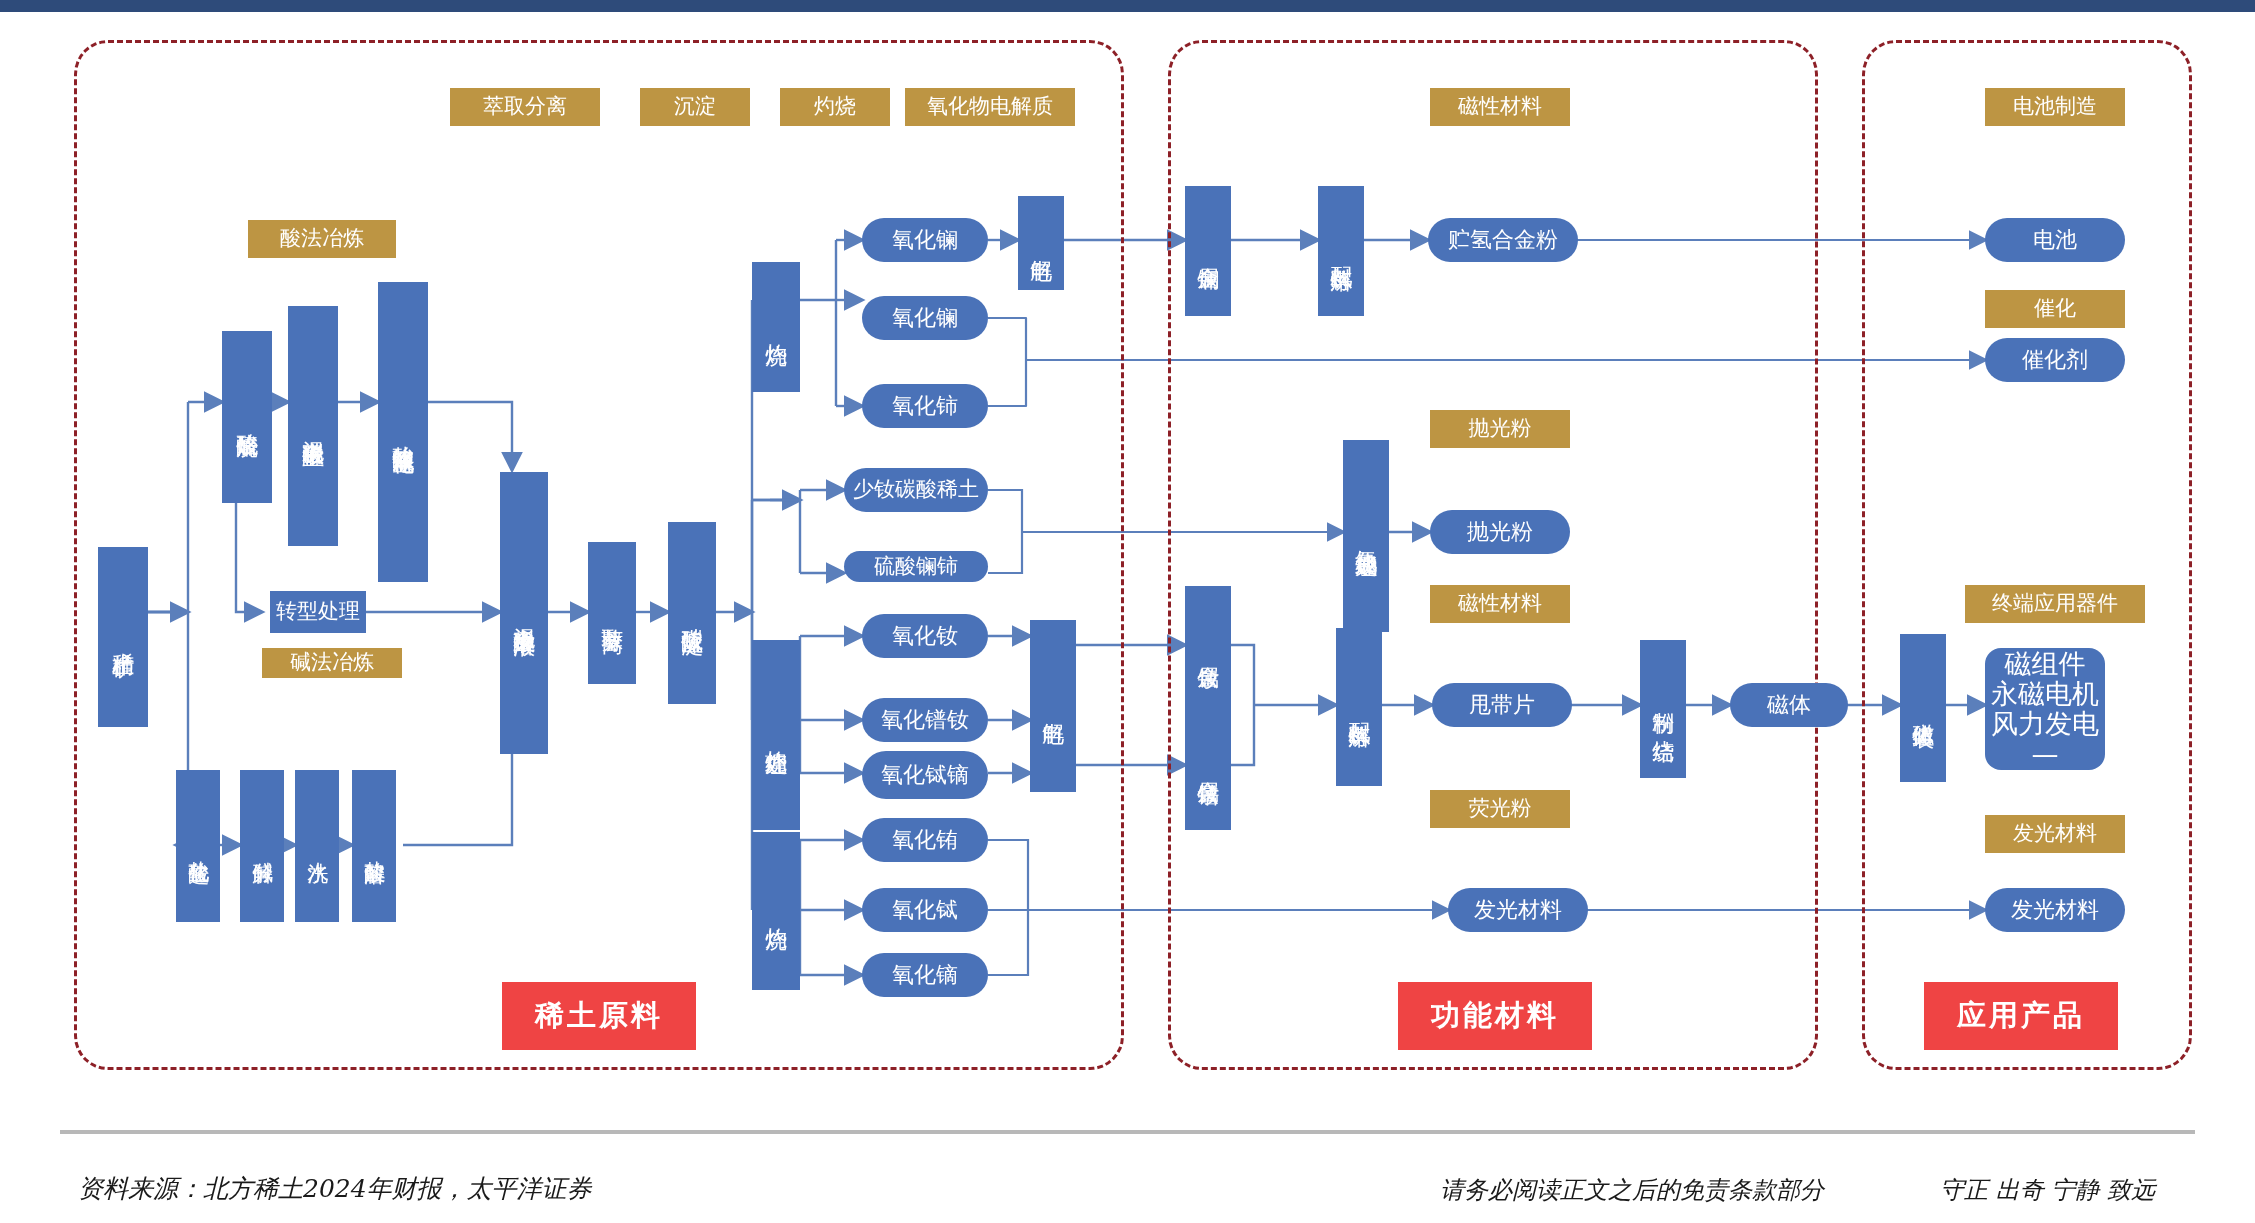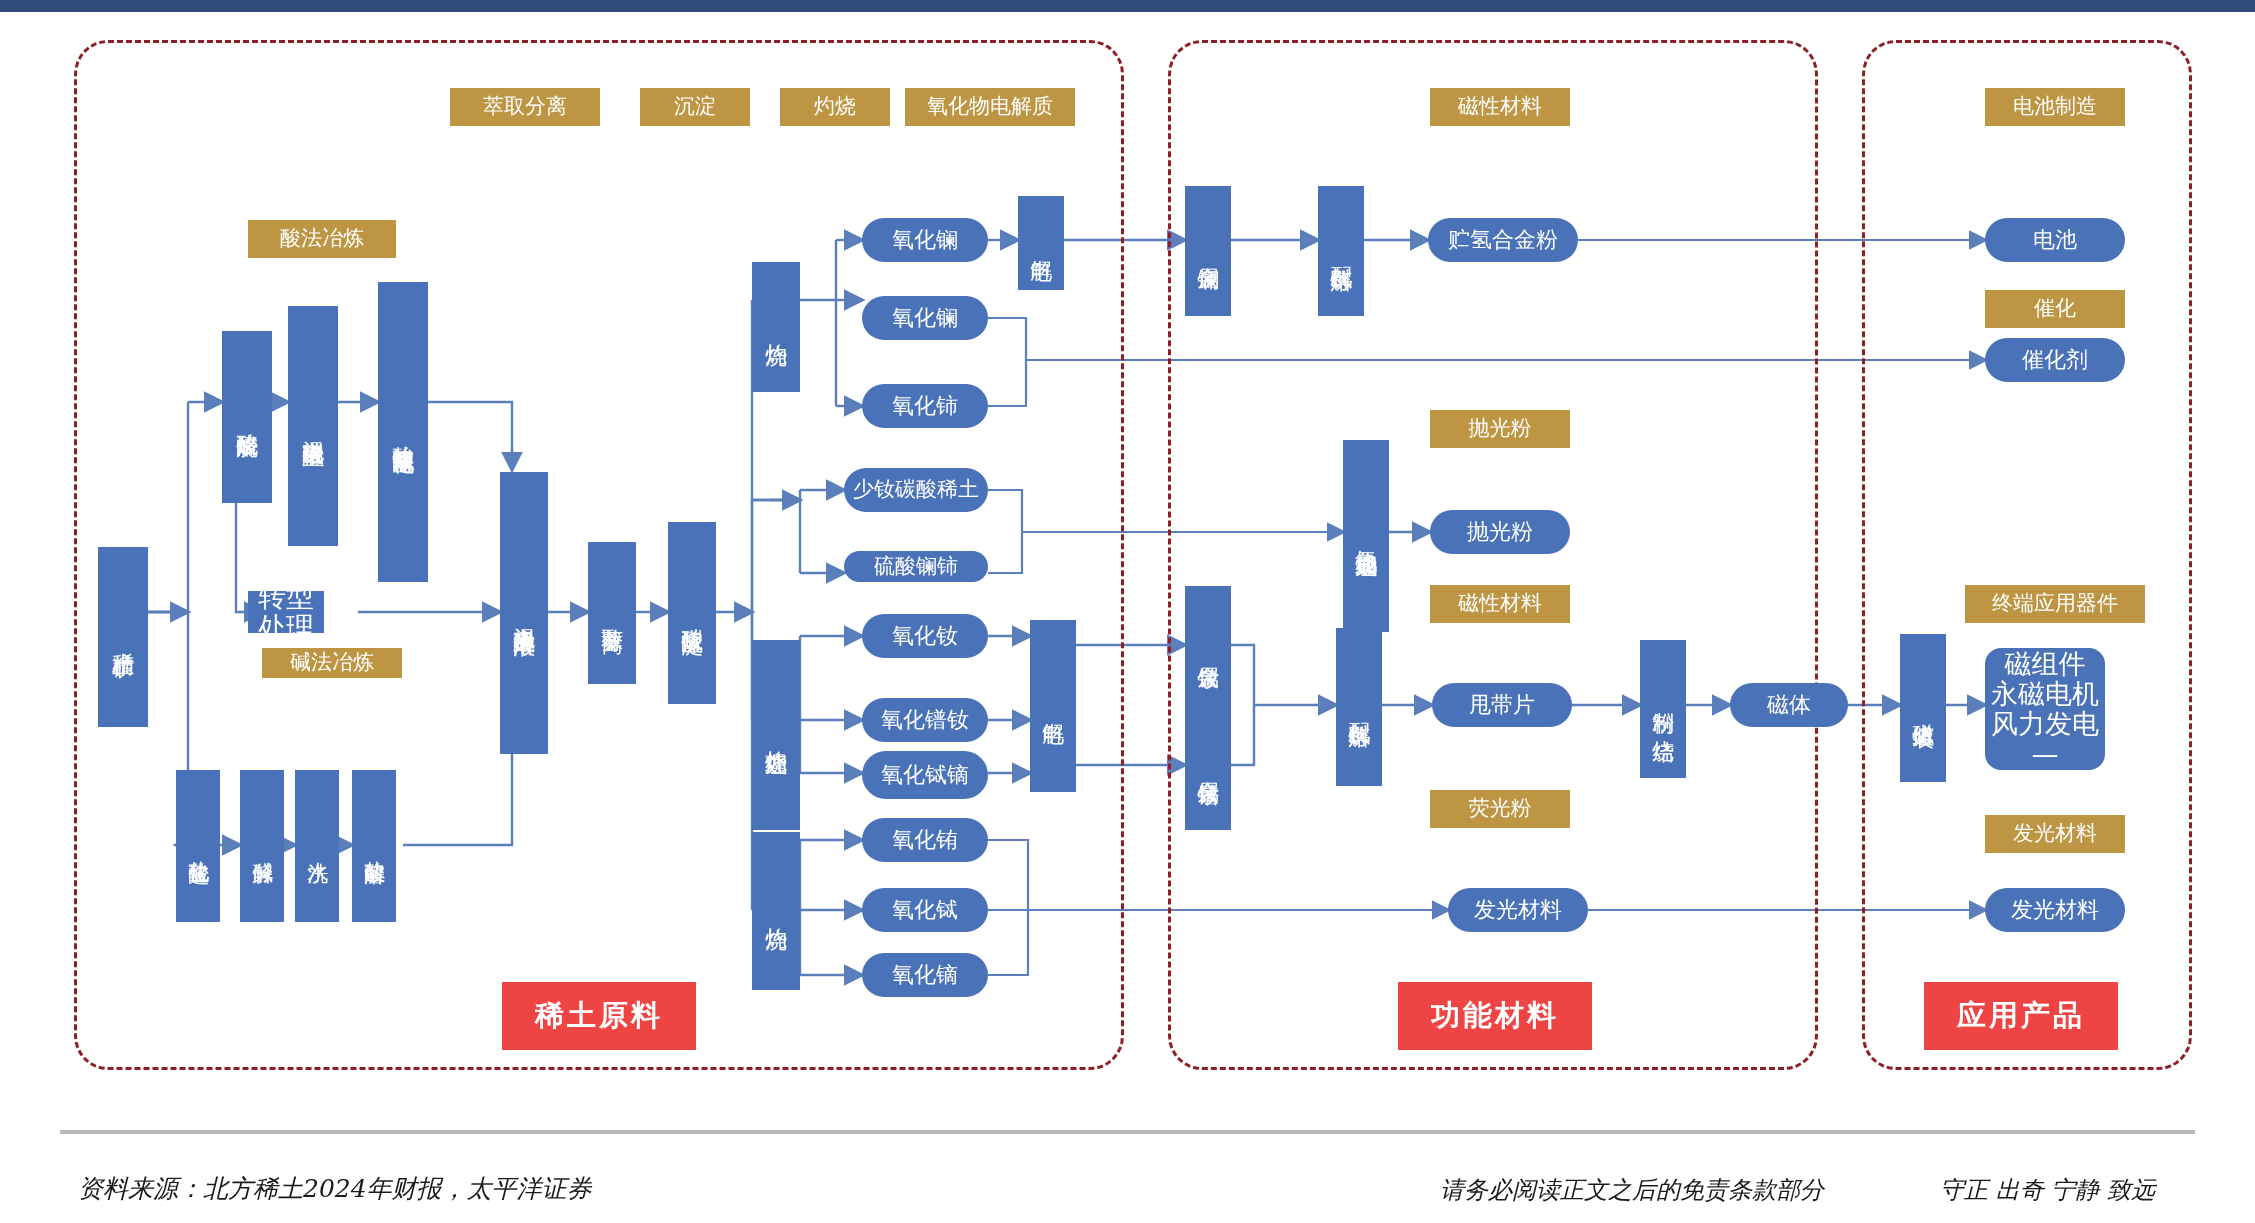--- a/index.html
+++ b/index.html
@@ -238,21 +238,21 @@
   <div class="node gold" style="left:1985px;top:815px;width:140px;height:38px;font-size:21px;">发光材料</div>
 
   <div class="node rect vert" style="left:98px;top:547px;width:50px;height:180px;font-size:22px;">稀土精矿</div>
 
   <div class="node rect vert" style="left:222px;top:331px;width:50px;height:172px;font-size:22px;">硫酸焙烧</div>
 
   <div class="node rect vert" style="left:288px;top:306px;width:50px;height:240px;font-size:22px;">混合碳酸稀土</div>
 
   <div class="node rect vert" style="left:378px;top:282px;width:50px;height:300px;font-size:22px;">盐酸溶液钡盐净化</div>
 
-  <div class="node rect" style="left:248px;top:591px;width:76px;height:42px;font-size:28px;">转型处理</div>
+  <div class="node rect" style="left:270px;top:591px;width:96px;height:42px;font-size:21px;">转型处理</div>
 
   <div class="node rect vert" style="left:176px;top:770px;width:44px;height:152px;font-size:21px;">盐酸化选</div>
   <div class="node rect vert" style="left:240px;top:770px;width:44px;height:152px;font-size:21px;">碱分解</div>
   <div class="node rect vert" style="left:295px;top:770px;width:44px;height:152px;font-size:21px;">水洗</div>
   <div class="node rect vert" style="left:352px;top:770px;width:44px;height:152px;font-size:21px;">盐酸溶解</div>
 
   <div class="node rect vert" style="left:500px;top:472px;width:48px;height:282px;font-size:22px;">混合稀土酸溶液</div>
 
   <div class="node rect vert" style="left:588px;top:542px;width:48px;height:142px;font-size:22px;">萃取分离</div>
 

